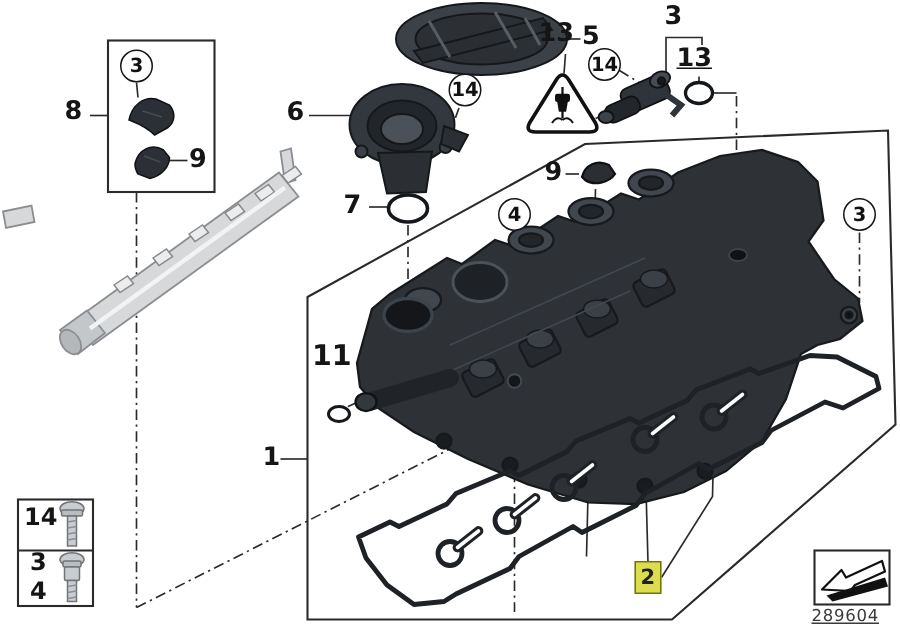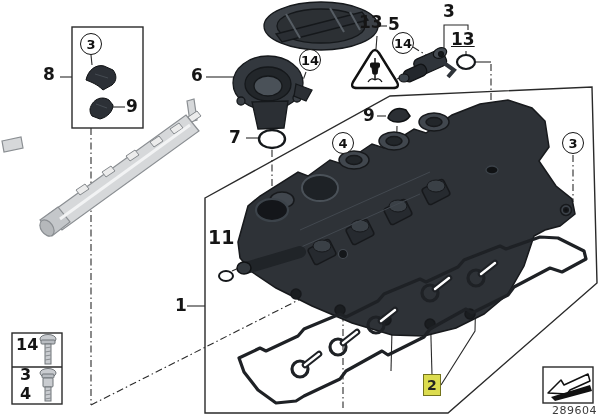--- a/index.html
+++ b/index.html
@@ -7,21 +7,21 @@
          font-family:"DejaVu Sans","Liberation Sans",sans-serif;}
   #art{position:absolute;left:0;top:0;}
   .lbl{position:absolute;font-weight:700;font-size:17px;color:#151515;line-height:1;}
   .lbl.big{font-size:19px;}
   .circle{position:absolute;width:22px;height:22px;border:1.7px solid #151515;border-radius:50%;
           background:#fff;display:flex;align-items:center;justify-content:center;
           font-weight:700;font-size:13px;color:#111;box-sizing:border-box;}
   .hl{position:absolute;background:#dcdc4f;border:1px solid #73731c;color:#222;
       font-weight:700;font-size:14px;padding:3px 3px;line-height:1;}
   .tbl-lbl{position:absolute;font-weight:700;font-size:16px;color:#151515;line-height:1;}
-  .code{position:absolute;font-size:11px;color:#3a3a3a;letter-spacing:.5px;width:56px;text-align:right;}
+  .code{position:absolute;font-size:11px;color:#3a3a3a;letter-spacing:.5px;width:56px;text-align:left;text-decoration:underline;}
 </style>
 </head>
 <body>
 
 <div id="stage">
 
   <svg id="art" width="600" height="417" viewBox="0 0 600 417">
 
     <g fill="none" stroke="#2a2a2a" stroke-width="1.4">
       <polygon points="205,198 390,96 592,87 597,283 448,413 205,413"></polygon>

